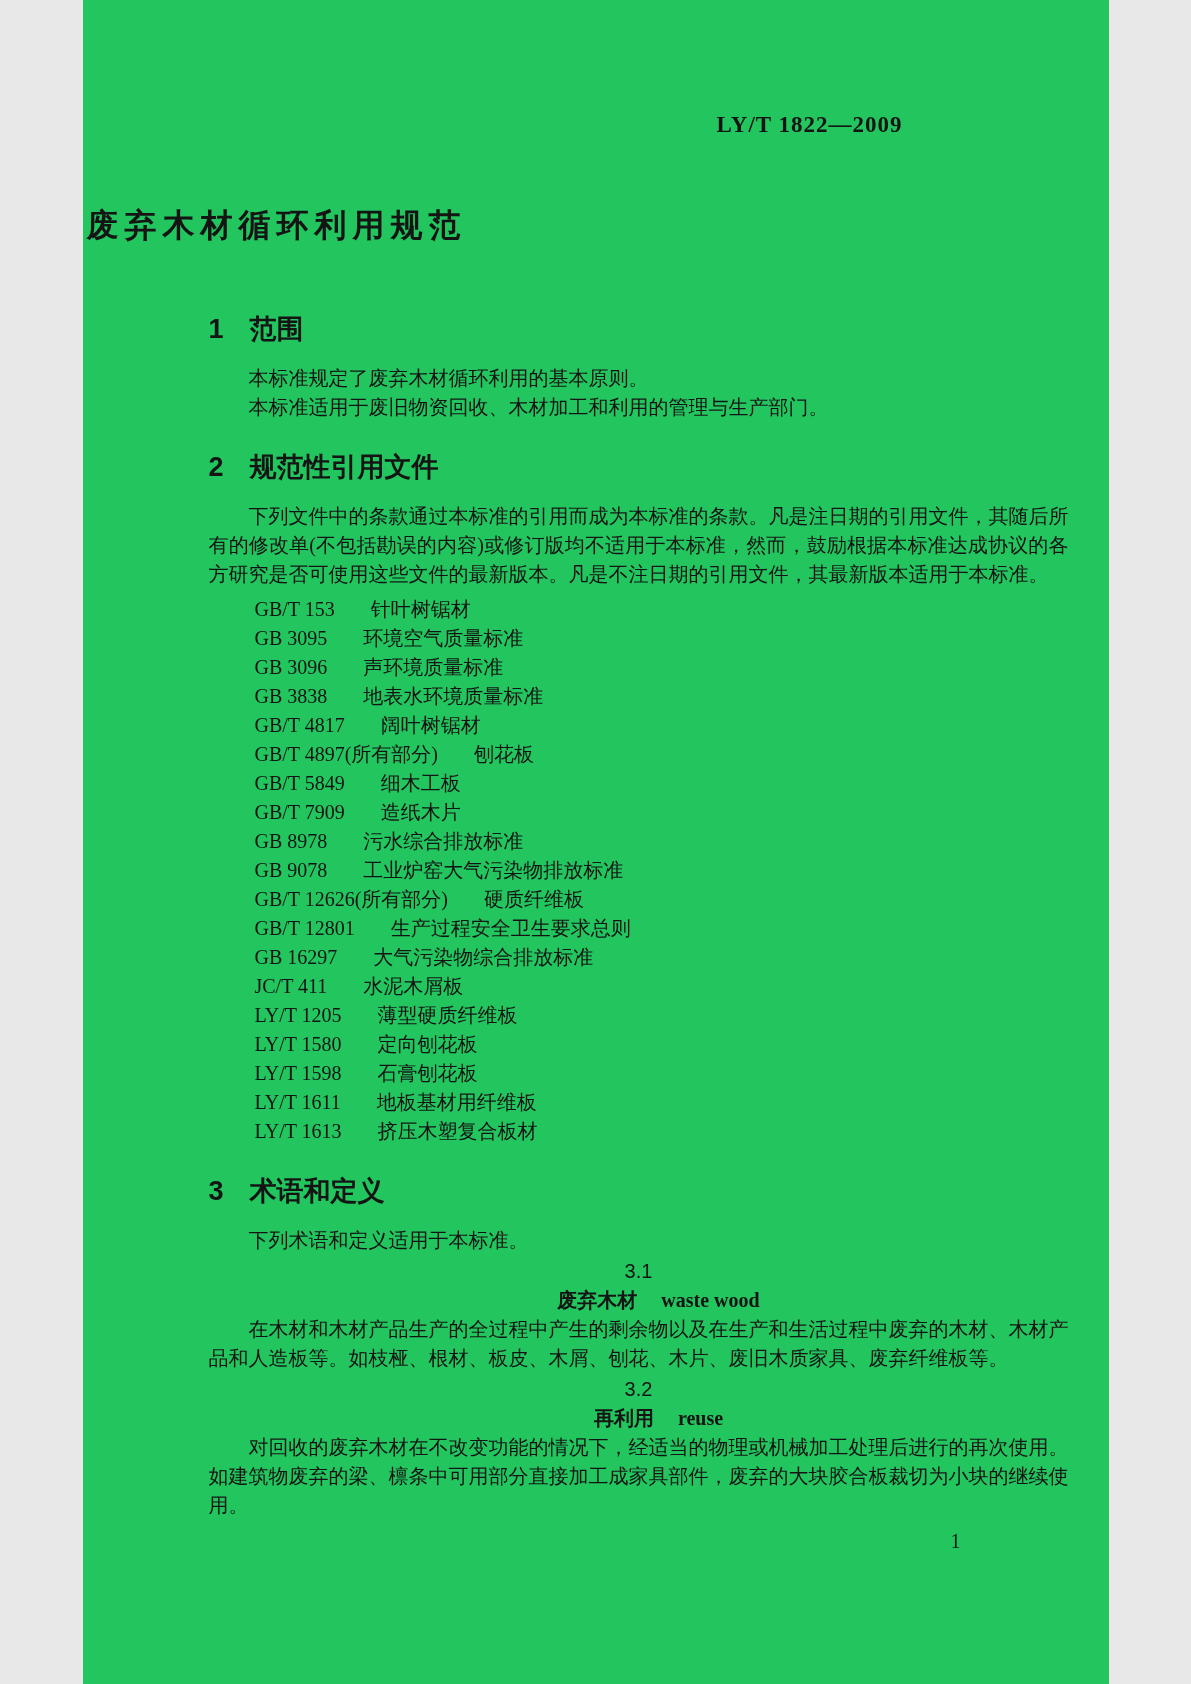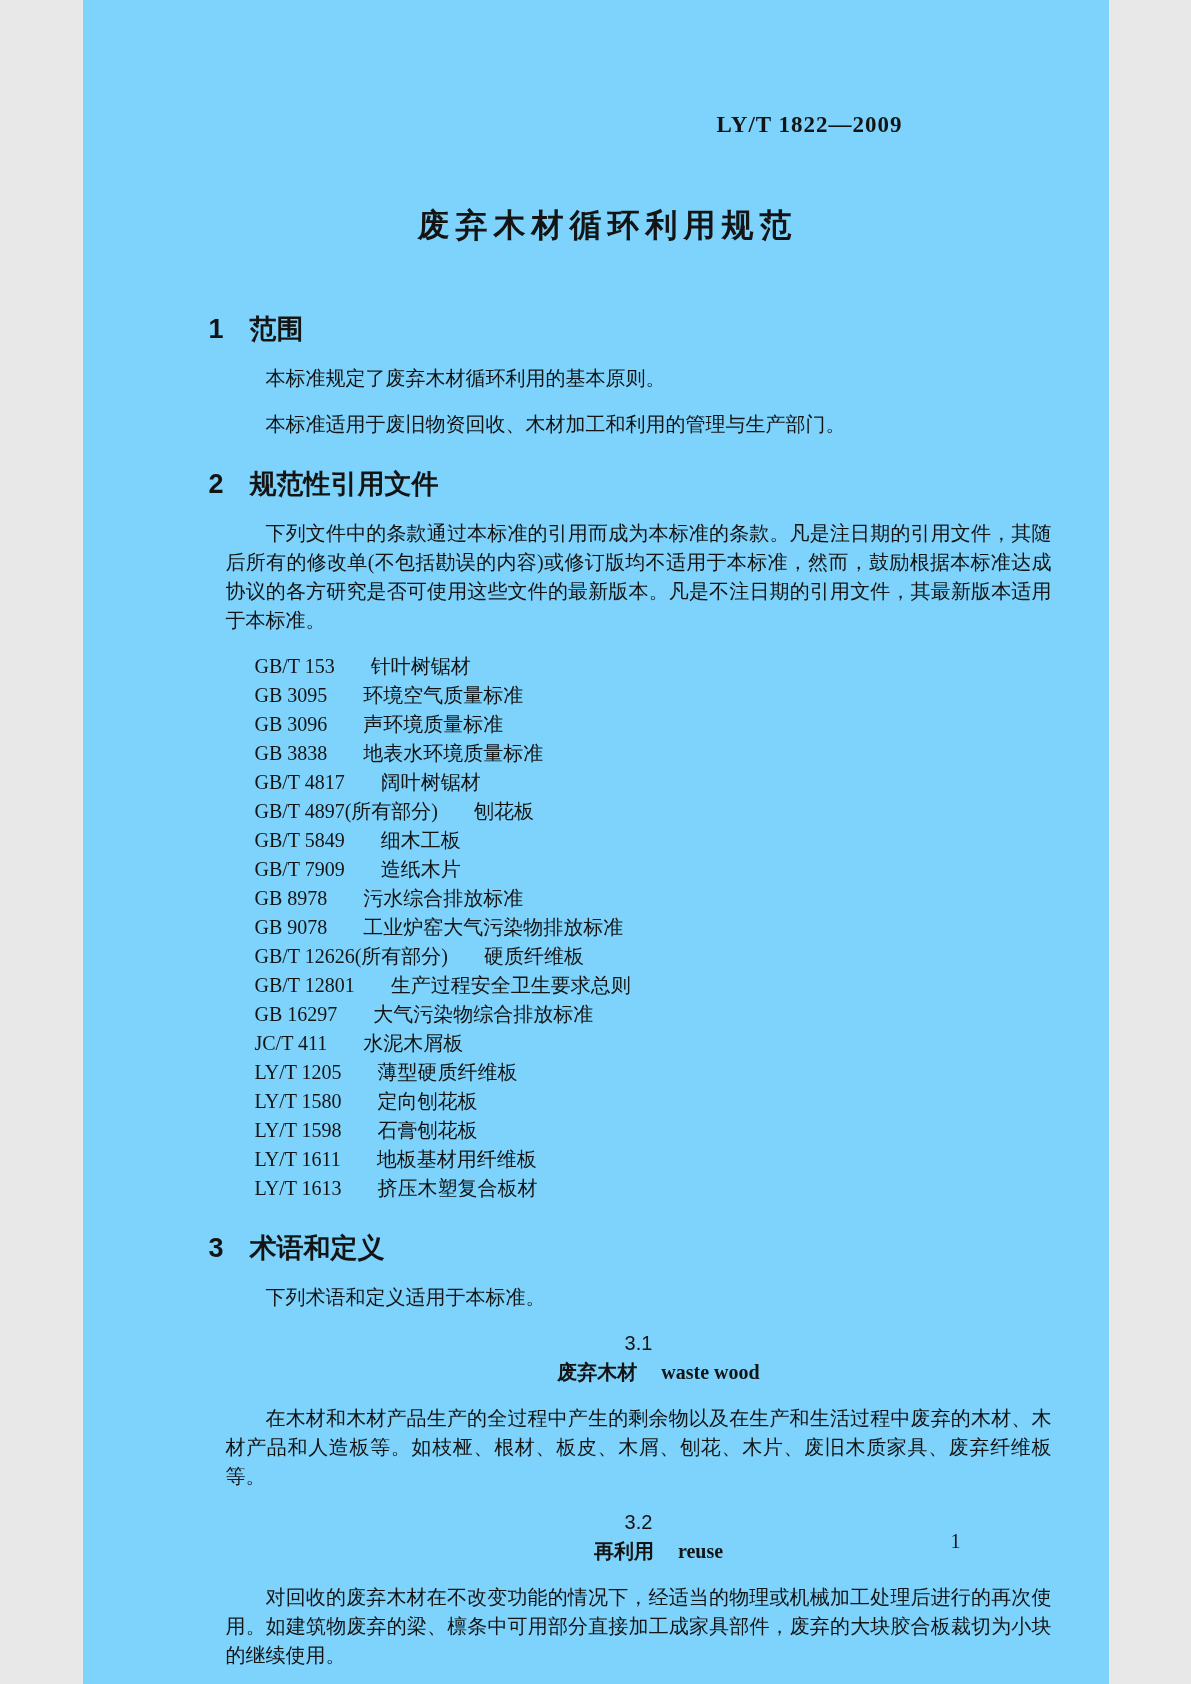--- a/index.html
+++ b/index.html
@@ -1,40 +1,39 @@
 <!DOCTYPE html>
 <html lang="zh"><head>
 <meta charset="utf-8">
 <style>
   html, body { margin: 0; padding: 0; background: #e8e8e8; }
   .page {
     position: relative;
     width: 1026px;
     height: 1684px;
     margin: 0 auto;
-    background: #7dd3fc;
+    background: #22c55e;
     color: #141414;
     overflow: hidden;
   }
   .std-code {
     position: absolute;
     top: 112px;
     right: 206px;
     font-family: "Liberation Serif", serif;
     font-weight: bold;
     font-size: 23px;
     letter-spacing: 1px;
     white-space: nowrap;
   }
   .doc-title {
     position: absolute;
     top: 204px;
-    left: 12px;
+    left: 4px;
     width: 100%;
-    text-align: center;
     font-family: "Liberation Sans", sans-serif;
     font-weight: bold;
     font-size: 32px;
     letter-spacing: 6px;
     white-space: nowrap;
   }
   .content {
     position: absolute;
     top: 316px;
     left: 126px;
@@ -47,21 +46,21 @@
   .sec-heading {
     font-family: "Liberation Sans", sans-serif;
     font-weight: bold;
     font-size: 27px;
     line-height: 26px;
     margin: 32px 0 22px 0;
     text-align: left;
   }
   .sec-heading.first { margin-top: 0; }
   .sec-num { display: inline-block; margin-right: 26px; }
-  p.body-para { margin: 17px; text-indent: 2em; }
+  p.body-para { margin: 0; text-indent: 2em; }
   .ref-list { margin: 6px; }
   .ref-line { padding-left: 2em; white-space: nowrap; }
   .ref-code { display: inline-block; margin-right: 36px; }
   .term-num {
     font-family: "Liberation Sans", sans-serif;
     font-size: 20px;
     line-height: 29px;
     margin-top: 2px;
     text-align: center;
   }

